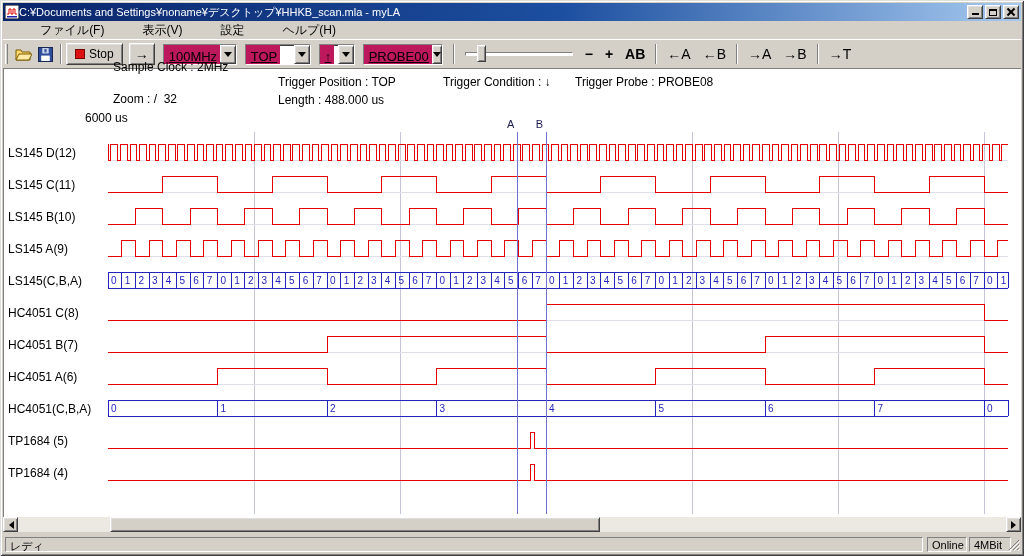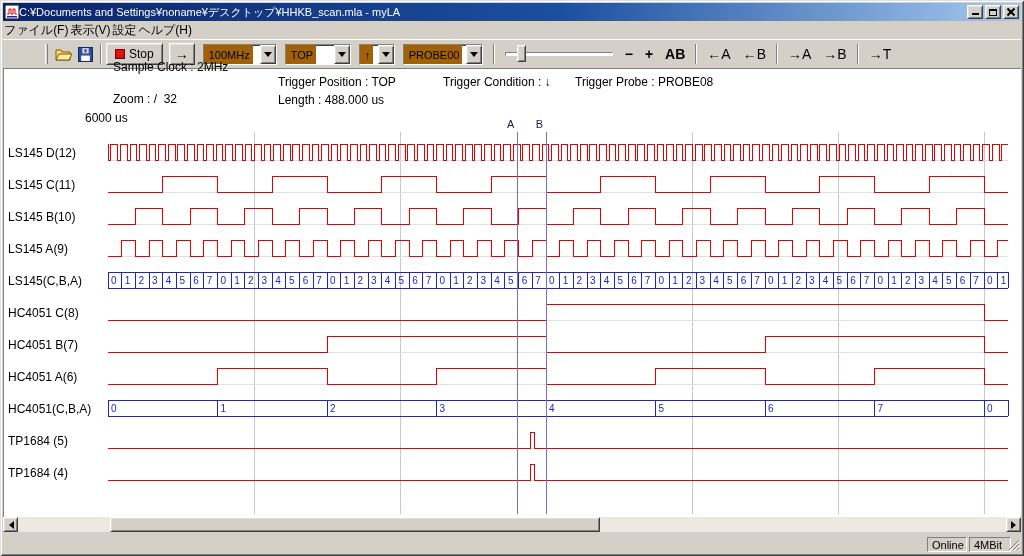--- a/index.html
+++ b/index.html
@@ -21,38 +21,38 @@
   .glyph-min { width:7px; height:7px; border-bottom:2px solid #000; margin-top:-2px; }
   .glyph-max { width:8px; height:7px; border:1px solid #000; border-top:2px solid #000; }
   .glyph-close { position:relative; width:8px; height:8px; }
   .glyph-close:before, .glyph-close:after { content:""; position:absolute; left:3px; top:-1px;
        width:2px; height:10px; background:#000; }
   .glyph-close:before { transform:rotate(45deg); }
   .glyph-close:after { transform:rotate(-45deg); }
   
   .menubar { position:absolute; left:3px; top:21px; width:1018px; height:18px;
              display:flex; align-items:center; font-size:12px; }
-  .menu-item { padding:2px 1px; }
+  .menu-item { padding:2px 1px;margin-left:36px; }
   
   .toolbar { position:absolute; left:3px; top:39px; width:1018px; height:29px;
-             display:flex; align-items:center; border-top:1px solid #fff;padding-left:40px; }
+             display:flex; align-items:center; border-top:1px solid #fff; }
   .gripper { width:3px; height:20px; margin:0 4px 0 2px;
              border-left:1px solid #fff; border-right:1px solid #808080; }
   .toolbtn-icon { width:22px; height:22px; display:flex; align-items:center; justify-content:center; }
   .sep { width:2px; height:20px; margin:0 4px; border-left:1px solid #808080; border-right:1px solid #fff; }
   .btn3d { background:#d4d0c8; border:1px solid; border-color:#fff #404040 #404040 #fff;
            box-shadow: inset 1px 1px 0 #dfdfdf, inset -1px -1px 0 #808080; }
   .stop-btn { height:22px; display:flex; align-items:center; gap:4px; padding:0 8px; font-size:12px; }
   .stop-square { width:10px; height:10px; background:#dd1111; border:1px solid #700; }
   .run-btn { width:26px; height:22px; margin-left:6px; font-size:14px; font-weight:bold;
              display:flex; align-items:center; justify-content:center; }
   .combo { display:flex; height:21px; margin-left:8px;
            border:1px solid; border-color:#808080 #fff #fff #808080;
            box-shadow: inset 1px 1px 0 #404040; background:#fff; }
-  .combo-text { font-size:11px; padding:4px 3px 0 5px; background:#a16207; white-space:nowrap; }
+  .combo-text { font-size:13px; padding:4px 3px 0 5px; background:#be185d; white-space:nowrap;text-decoration:underline; }
   .combo-btn { width:16px; background:#d4d0c8; border:1px solid; border-color:#fff #404040 #404040 #fff;
                box-shadow: inset 1px 1px 0 #dfdfdf, inset -1px -1px 0 #808080;
                display:flex; align-items:center; justify-content:center; margin-left:auto; }
   .tri-down { width:0; height:0; border:4px solid transparent; border-top:5px solid #000; margin-top:4px; }
   .slider { position:relative; width:108px; height:20px; margin:0 6px; }
   .slider-track { position:absolute; left:0; right:0; top:8px; height:4px; background:#fff;
                   border:1px solid; border-color:#808080 #fff #fff #808080; }
   .slider-thumb { position:absolute; left:12px; top:1px; width:9px; height:17px; }
   .tbtn { font-size:14px; padding:2px 6px; background:transparent; white-space:nowrap; }
   .tbtn.big { font-size:14px; font-weight:bold; padding:0 6px; }
@@ -383,20 +383,21 @@
     <span class="scroll-btn btn3d" style="left:0">
         <span class="tri-left"></span>
       </span>
     <span class="scroll-thumb btn3d"></span>
     <span class="scroll-btn btn3d" style="left:1003px">
         <span class="tri-right"></span>
       </span>
   </div>
 
   <div class="statusbar">
+    <span class="pane" style="left:2px; width:918px">レディ</span>
     <span class="pane" style="left:924px; width:40px">Online</span>
     <span class="pane" style="left:966px; width:42px">4MBit</span>
     <svg class="grip" width="13" height="13">
       <line x1="12" y1="2" x2="2" y2="12" stroke="#808080"></line>
         <line x1="13" y1="3" x2="3" y2="13" stroke="#fff"></line>
       <line x1="12" y1="6" x2="6" y2="12" stroke="#808080"></line>
         <line x1="13" y1="7" x2="7" y2="13" stroke="#fff"></line>
       <line x1="12" y1="10" x2="10" y2="12" stroke="#808080"></line>
         <line x1="13" y1="11" x2="11" y2="13" stroke="#fff"></line>
     </svg>

